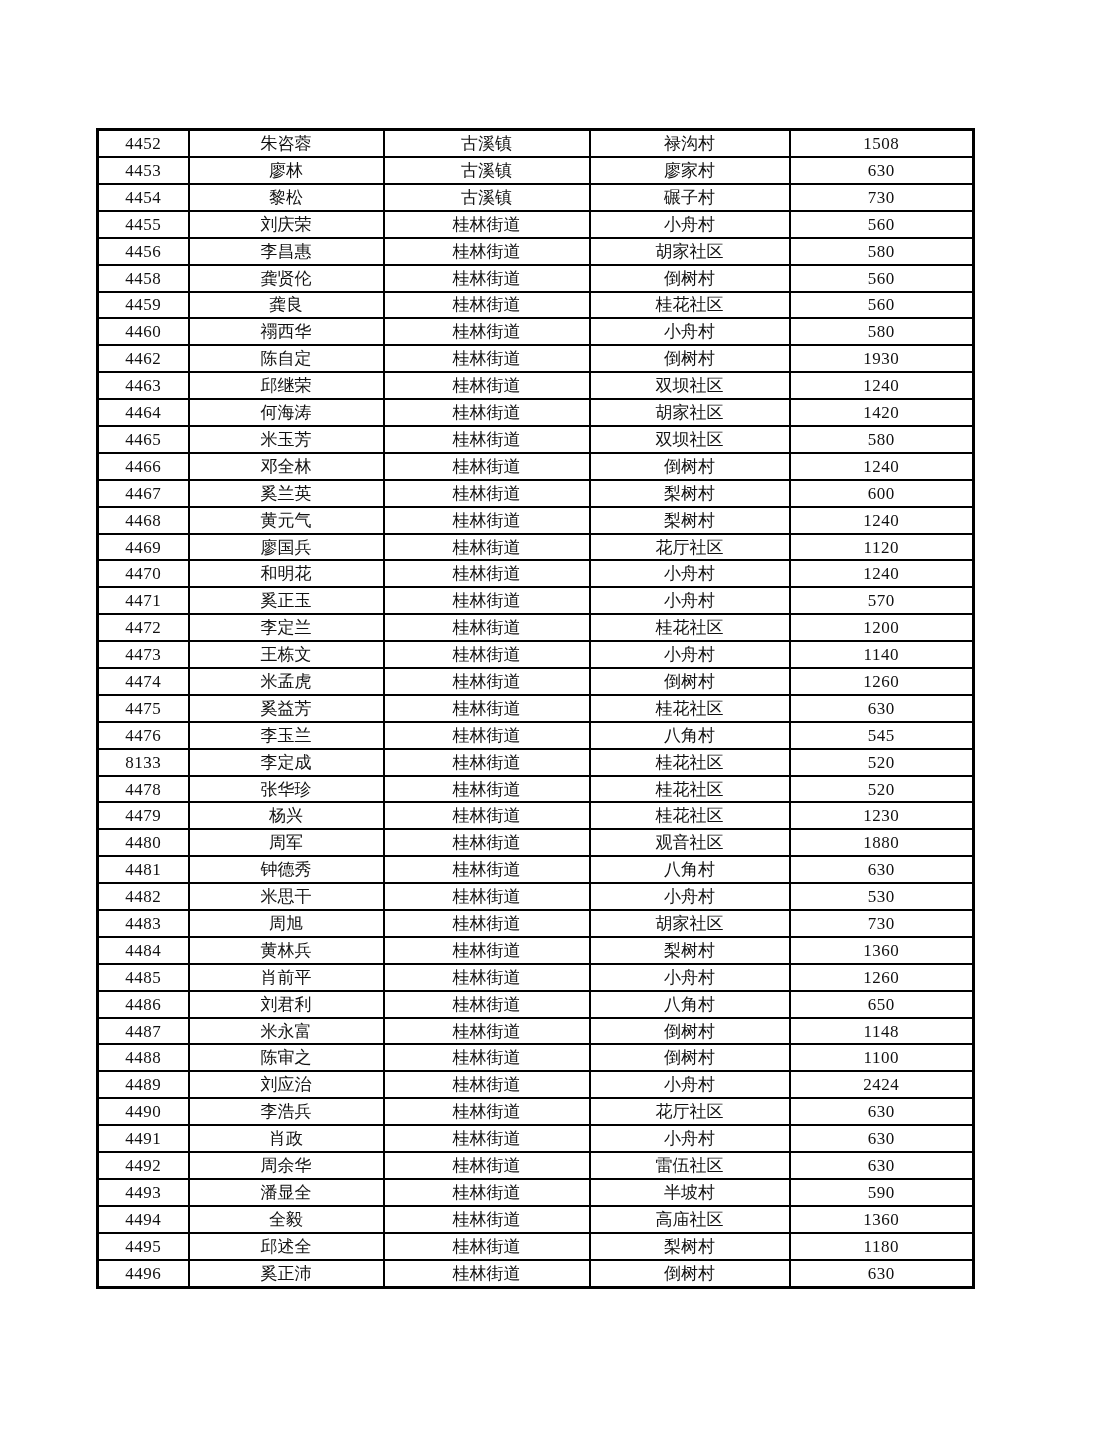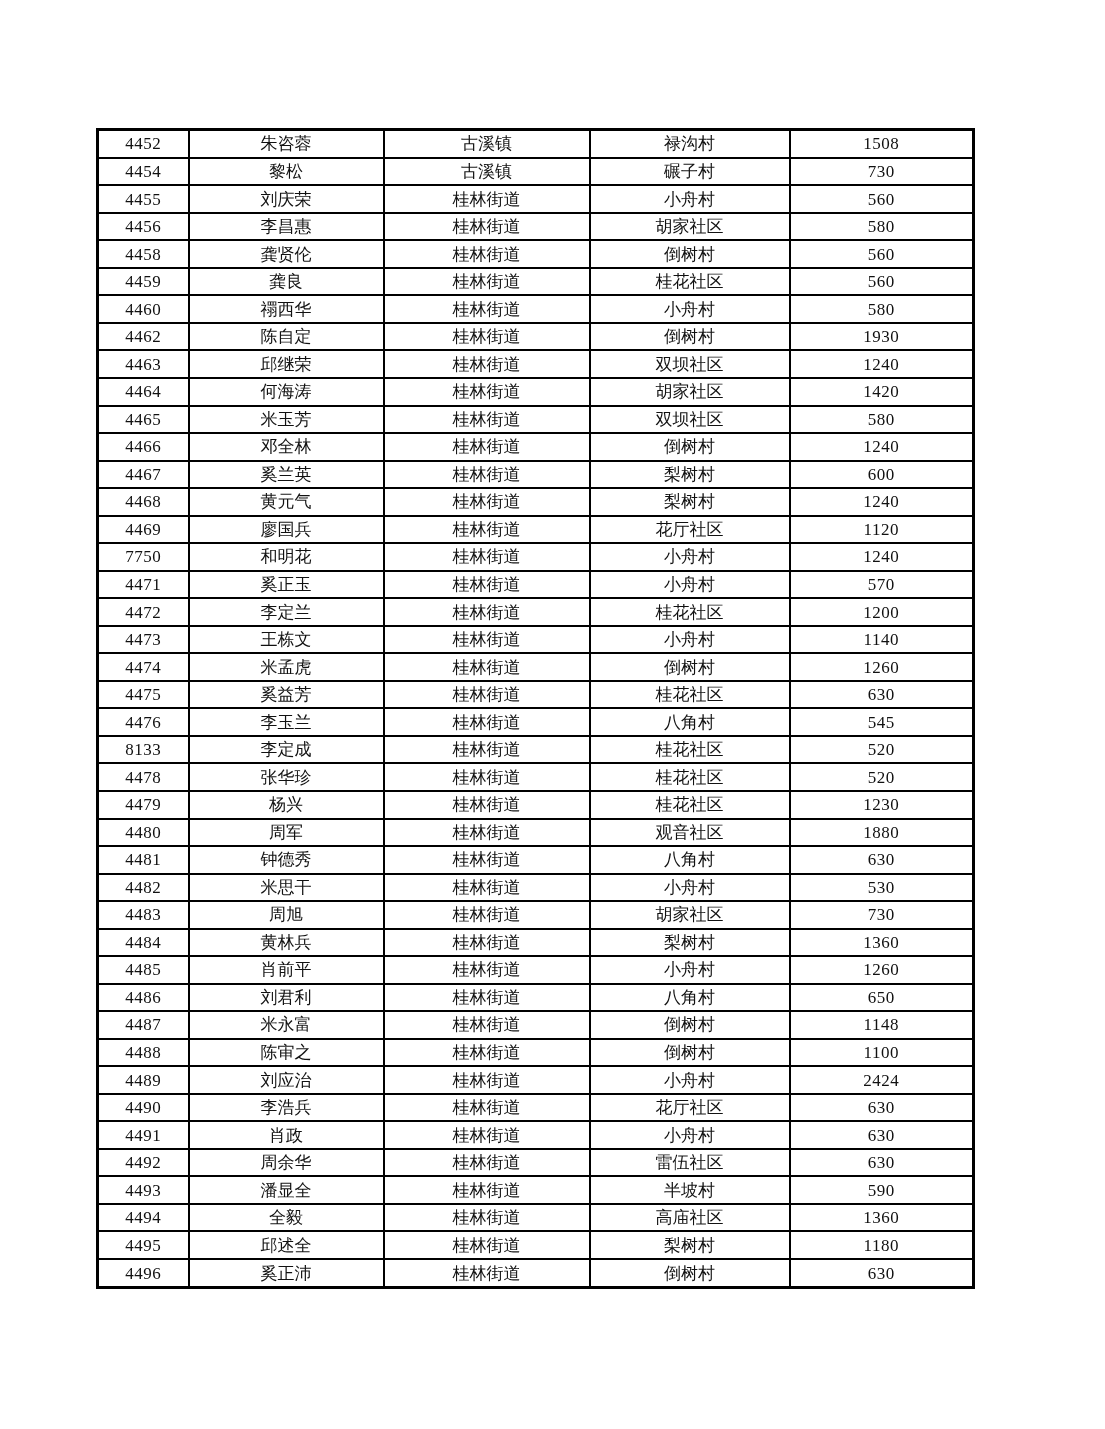--- a/index.html
+++ b/index.html
@@ -64,20 +64,27 @@
     <tbody id="roster-body">
 
     <tr>
           <td class="cell-serial">4452</td>
           <td class="cell-person">朱咨蓉</td>
           <td class="cell-town">古溪镇</td>
           <td class="cell-village">禄沟村</td>
           <td class="cell-amount">1508</td>
         </tr>
         <tr>
+          <td class="cell-serial">4453</td>
+          <td class="cell-person">廖林</td>
+          <td class="cell-town">古溪镇</td>
+          <td class="cell-village">廖家村</td>
+          <td class="cell-amount">630</td>
+        </tr>
+        <tr>
           <td class="cell-serial">4454</td>
           <td class="cell-person">黎松</td>
           <td class="cell-town">古溪镇</td>
           <td class="cell-village">碾子村</td>
           <td class="cell-amount">730</td>
         </tr>
         <tr>
           <td class="cell-serial">4455</td>
           <td class="cell-person">刘庆荣</td>
           <td class="cell-town">桂林街道</td>
@@ -162,21 +169,21 @@
           <td class="cell-amount">1240</td>
         </tr>
         <tr>
           <td class="cell-serial">4469</td>
           <td class="cell-person">廖国兵</td>
           <td class="cell-town">桂林街道</td>
           <td class="cell-village">花厅社区</td>
           <td class="cell-amount">1120</td>
         </tr>
         <tr>
-          <td class="cell-serial">7750</td>
+          <td class="cell-serial">4470</td>
           <td class="cell-person">和明花</td>
           <td class="cell-town">桂林街道</td>
           <td class="cell-village">小舟村</td>
           <td class="cell-amount">1240</td>
         </tr>
         <tr>
           <td class="cell-serial">4471</td>
           <td class="cell-person">奚正玉</td>
           <td class="cell-town">桂林街道</td>
           <td class="cell-village">小舟村</td>

